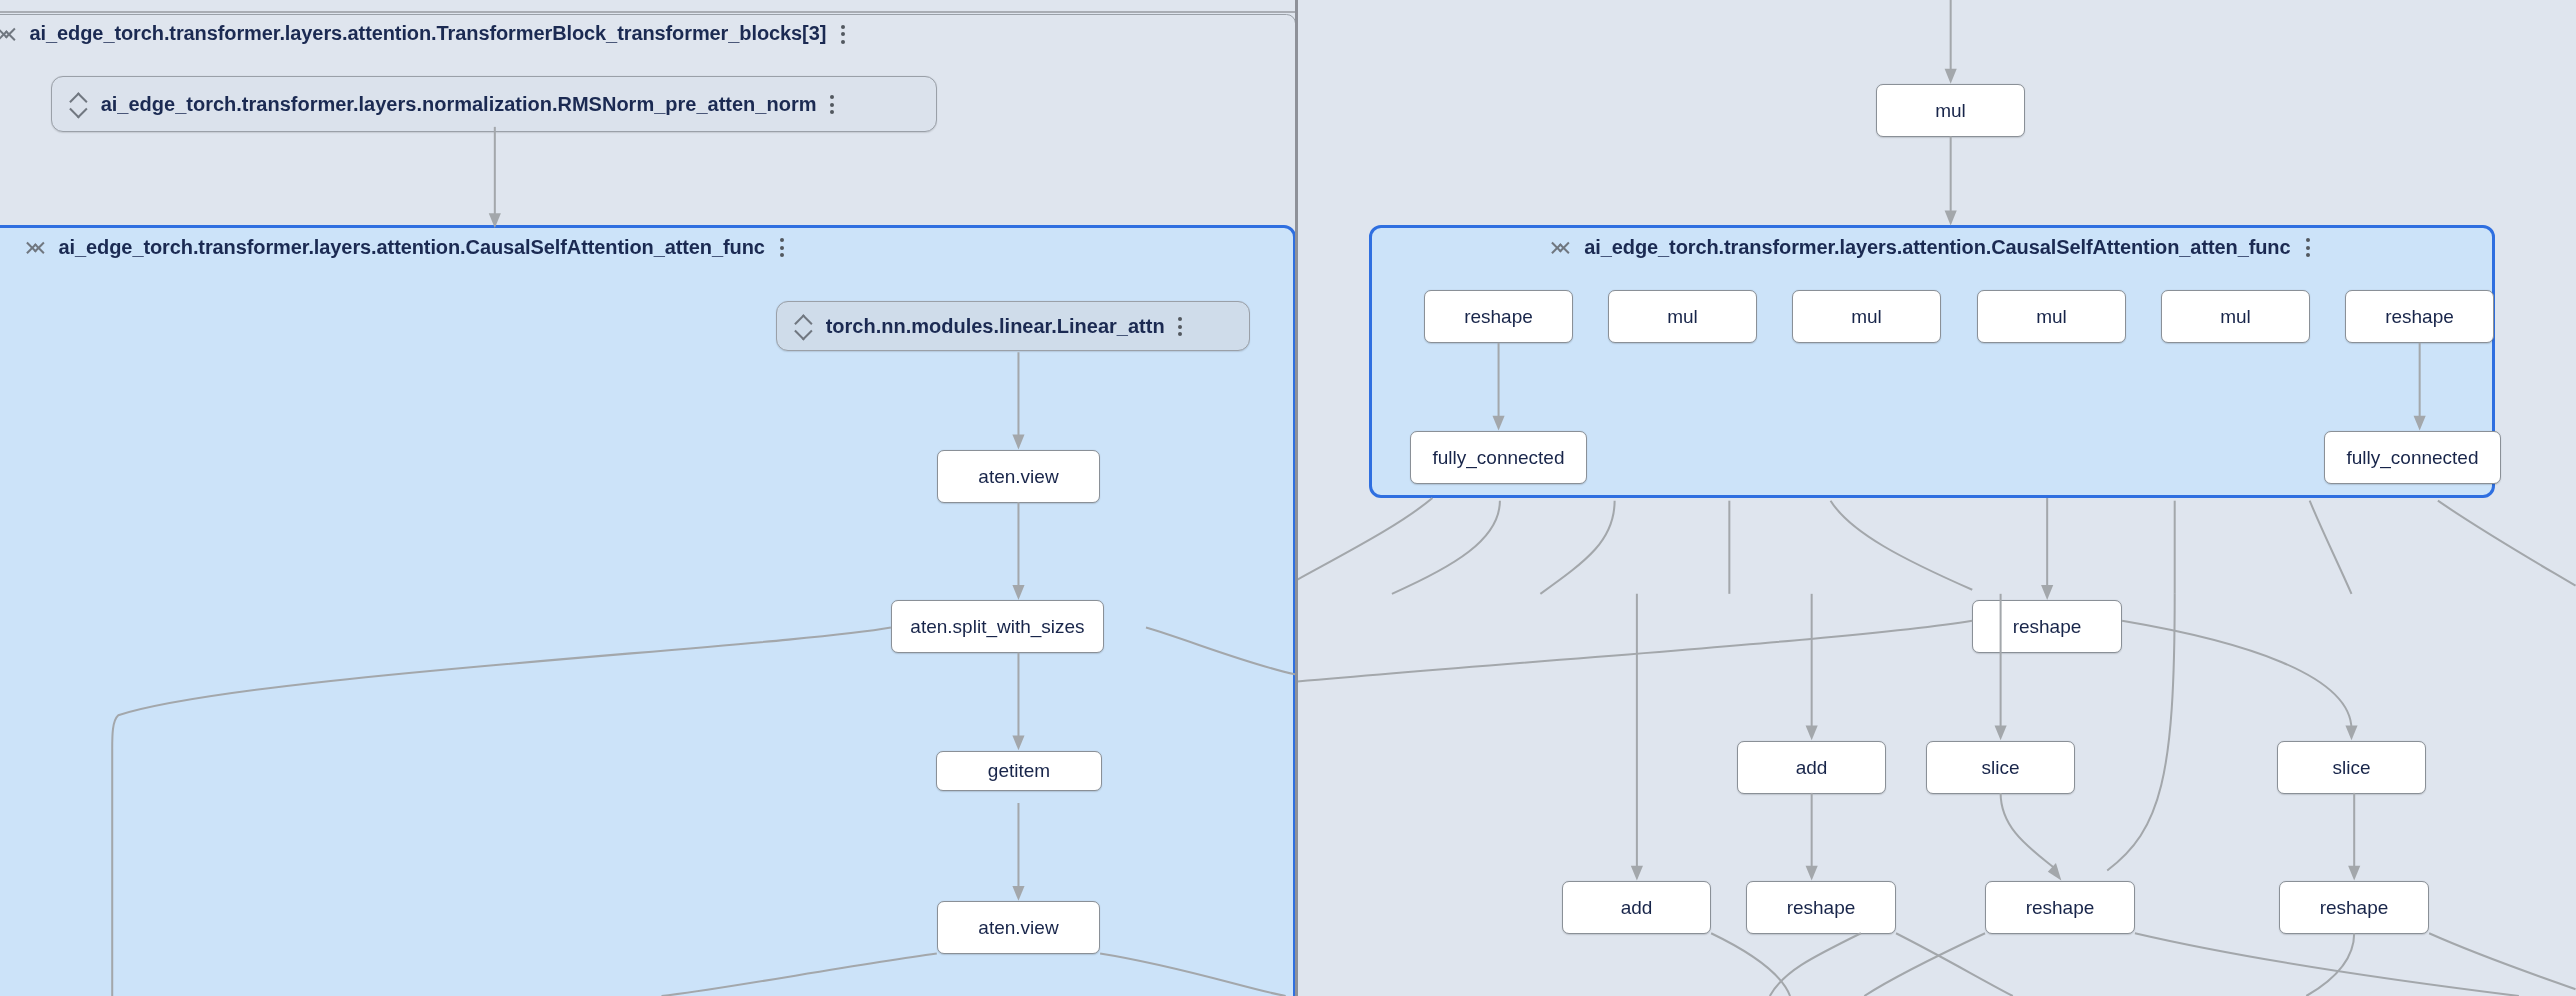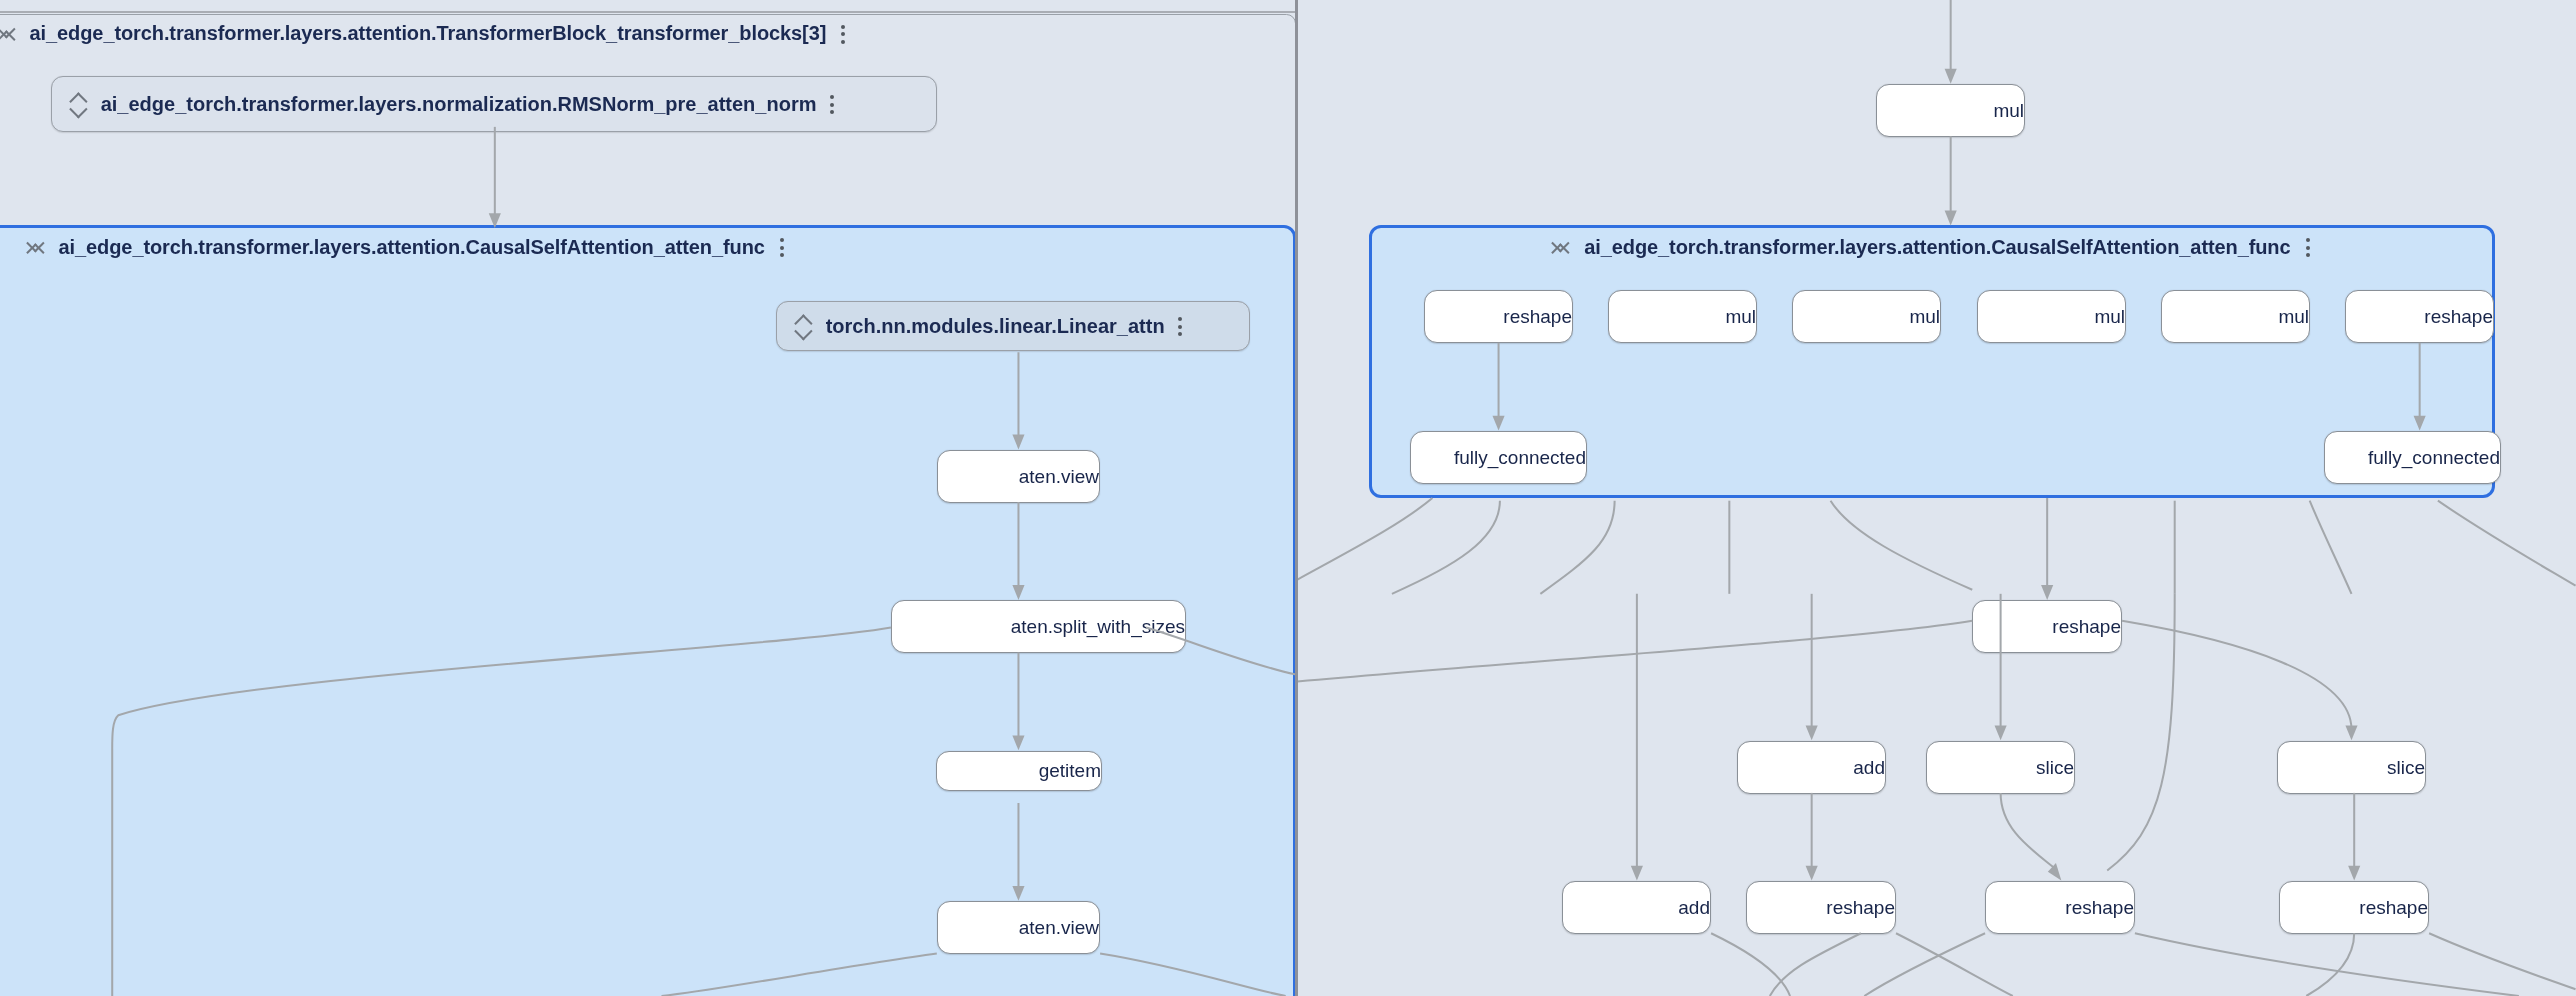--- a/index.html
+++ b/index.html
@@ -94,22 +94,22 @@
     white-space:nowrap;
     box-shadow:0 0.7px 1.4px rgba(0,0,0,.12);
   }
 
   
   .op{
     position:absolute;
     box-sizing:border-box;
     background:#ffffff;
     border:1.4px solid #8a9097;
-    border-radius:13px;
-    display:flex;align-items:center;justify-content:flex-end;
+    border-radius:7px;
+    display:flex;align-items:center;justify-content:center;
     color:#18254a;
     font-size:19px;
     white-space:nowrap;
     box-shadow:0 0.7px 1.4px rgba(0,0,0,.15);
   }
 
   
   svg.edges{position:absolute;left:0;top:0;overflow:visible;pointer-events:none;}
   svg.edges path{fill:none;stroke:#a3a7ab;stroke-width:3;}
   svg.edges polygon{fill:#a3a7ab;}
@@ -164,21 +164,21 @@
           <i></i>
           <i></i>
           <i></i>
         </span>
     </div>
 
     <div class="op" style="left:937px; top:450px; width:163px; height:53px;">
       <span>aten.view</span>
     </div>
 
-    <div class="op" style="left:891px; top:600px; width:295px; height:53px;">
+    <div class="op" style="left:891px; top:600px; width:213px; height:53px;">
       <span>aten.split_with_sizes</span>
     </div>
 
     <div class="op" style="left:936px; top:751px; width:166px; height:40px;">
       <span>getitem</span>
     </div>
 
     <div class="op" style="left:937px; top:901px; width:163px; height:53px;">
       <span>aten.view</span>
     </div>

